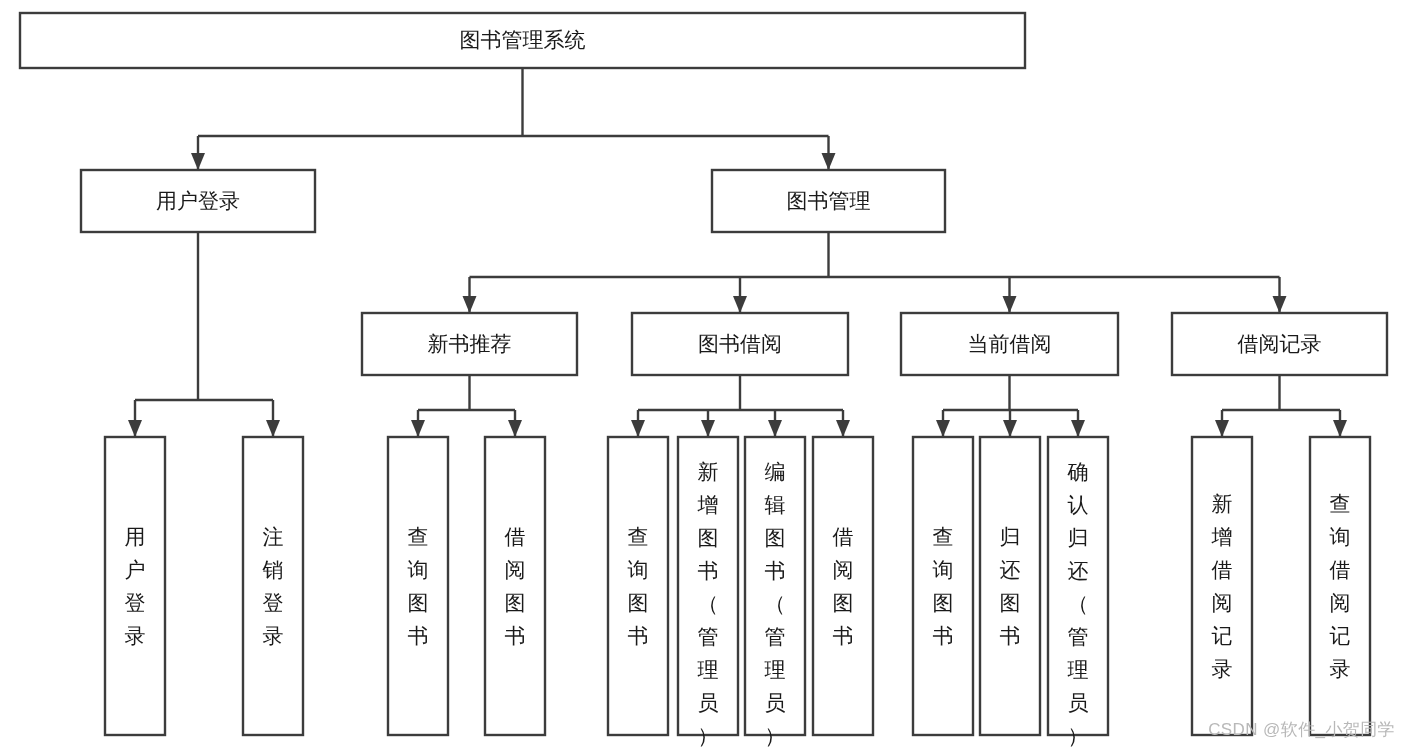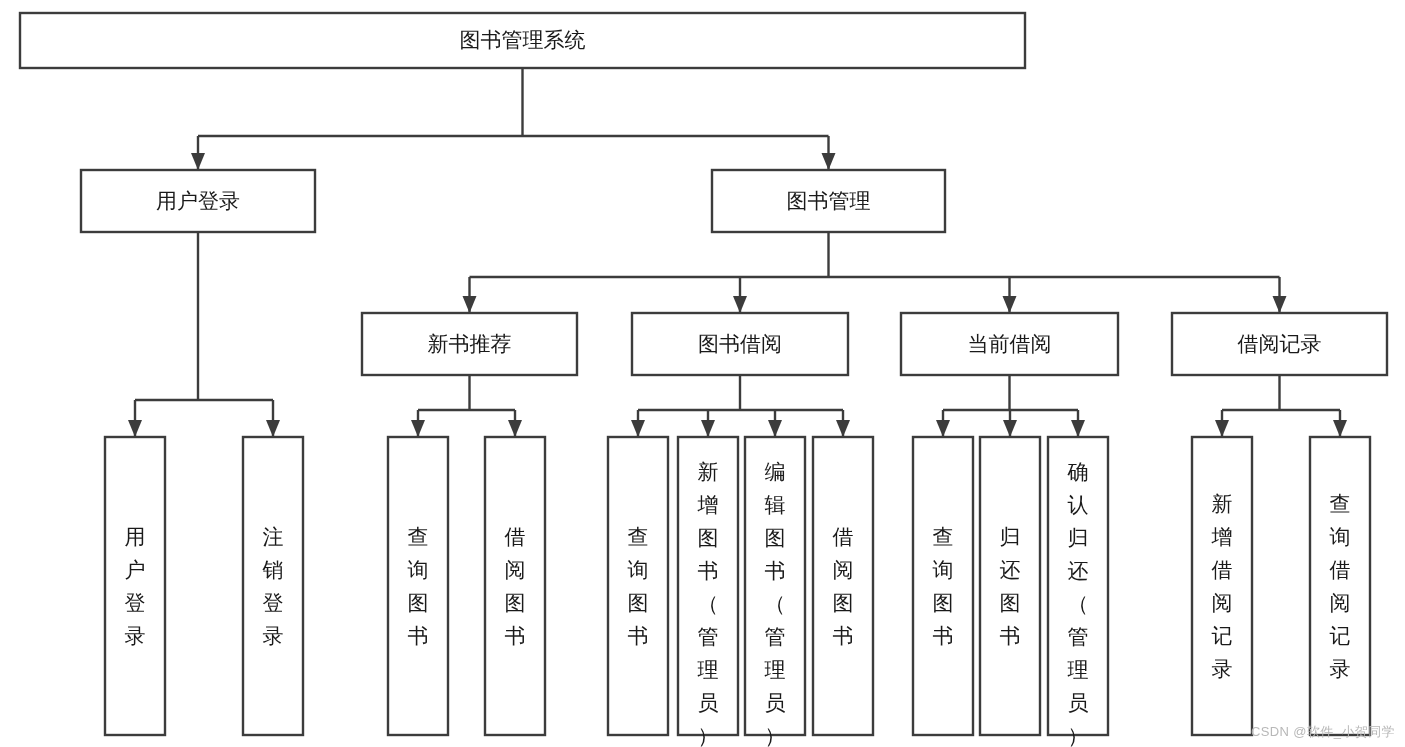--- a/index.html
+++ b/index.html
@@ -52,21 +52,21 @@
     font-family: "Liberation Sans", "DejaVu Sans", sans-serif;
     fill: #1a1a1a;
     font-size: 21px;
     text-anchor: middle;
   }
   .watermark {
     position: absolute;
     right: 10px;
     bottom: 6px;
     font-family: "Liberation Sans", "DejaVu Sans", sans-serif;
-    font-size: 13px;
+    font-size: 17px;
     color: #b8b8b8;
     white-space: nowrap;
     letter-spacing: 0.4px;
     pointer-events: none;
   }
 </style>
 </head>
 <body>
 
 <div id="diagram-root">

